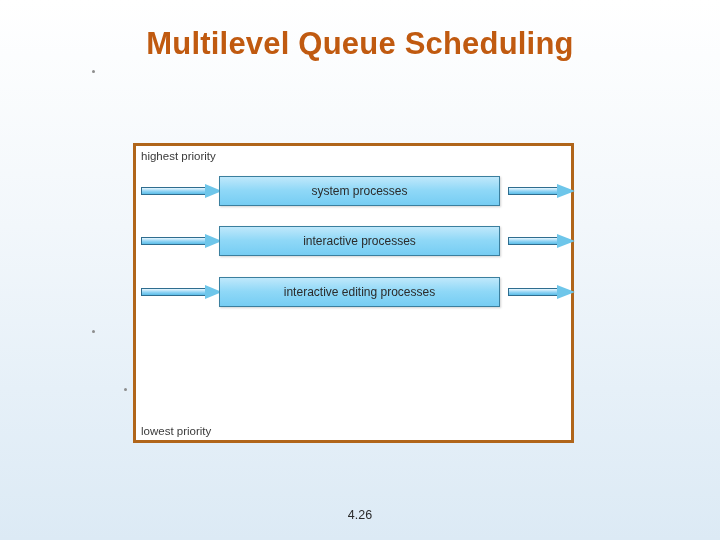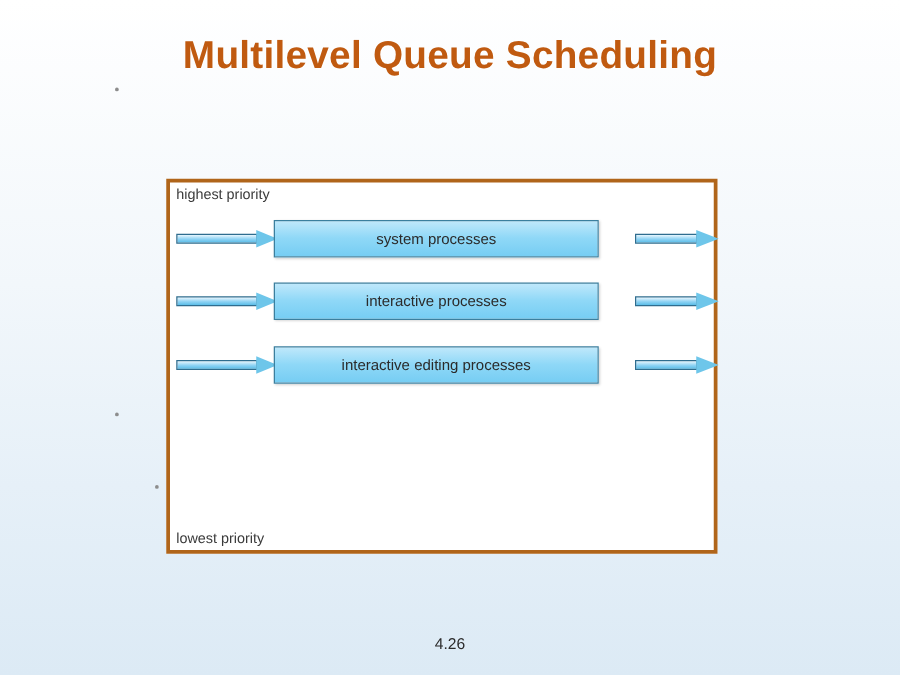--- a/index.html
+++ b/index.html
@@ -106,21 +106,21 @@
   .arrow-out .arrow-shaft { width: 50px; }
   .arrow-out .arrow-head {
     left: 49px;
     border-left: 18px solid #6ec6ea;
   }
 
   .queue-box {
     position: absolute;
     left: 83px;
     top: 0;
-    width: 260px;
+    width: 281px;
     height: 30px;
     background: linear-gradient(180deg, #bfe8fb 0%, #8fd8f7 48%, #76cdf3 100%);
     border: 1px solid #3b7f9e;
     box-sizing: border-box;
     display: flex;
     align-items: center;
     justify-content: center;
     font-size: 12px;
     color: #2b2b2b;
     box-shadow: 1px 1px 2px rgba(0,0,0,0.18);

